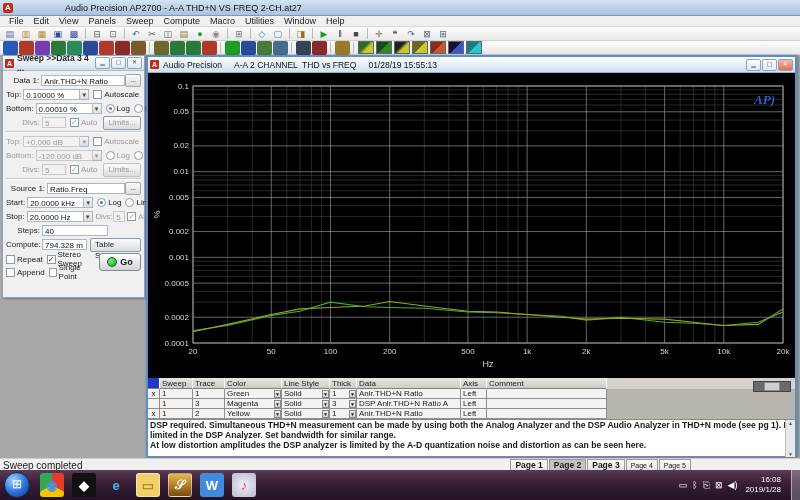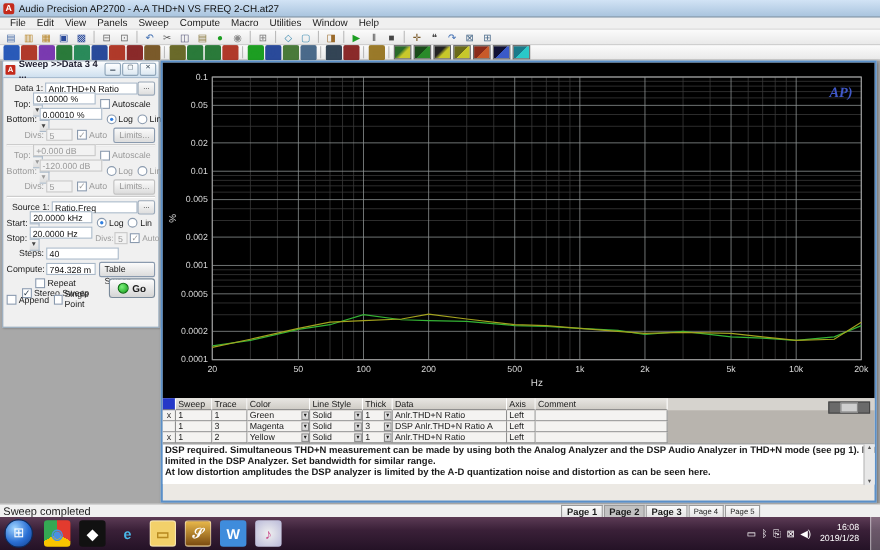--- a/index.html
+++ b/index.html
@@ -1,21 +1,21 @@
 <!DOCTYPE html>
 <html><head>
 <meta charset="utf-8">
 <style>
   html,body{margin:0;padding:0;}
   body{width:800px;height:500px;overflow:hidden;font-family:"Liberation Sans",sans-serif;background:#a8a8a8;position:relative;font-size:9px;color:#1a1a1a;-webkit-font-smoothing:antialiased;}
   .abs{position:absolute;}
   
   #titlebar{left:0;top:0;width:800px;height:16px;background:linear-gradient(#d2e3f5,#a9c4de);border-bottom:1px solid #7d99b5;display:flex;align-items:center;padding-left:3px;box-sizing:border-box;}
   #app-icon{width:10px;height:10px;background:#c42a1c;color:#fff;font-size:8px;font-weight:bold;text-align:center;line-height:10px;border-radius:2px;margin-right:4px;}
-  #titlebar .t{font-size:9px;color:#111;}
+  #titlebar .t{font-size:9px;color:#111;margin-left:48px;}
   #menubar{left:0;top:16px;width:800px;height:11px;background:#f0f0f0;border-bottom:1px solid #d8d8d8;display:flex;align-items:center;padding-left:4px;box-sizing:border-box;}
   #menubar span{padding:0 5px;font-size:9px;color:#222;}
   .toolbar{left:0;width:800px;height:14px;background:linear-gradient(#fbfbfb,#e9e9e9);border-bottom:1px solid #cfcfcf;display:flex;align-items:center;padding-left:2px;box-sizing:border-box;}
   #toolbar1{top:27px;}#toolbar2{top:41px;}
   .tbtn{width:13px;height:12px;margin:0 0.5px;border:1px solid transparent;border-radius:2px;display:flex;align-items:center;justify-content:center;font-size:9px;line-height:12px;}
   .tsep{width:1px;height:11px;background:#bbb;margin:0 3px;}
   .thumb{width:14px;height:11px;border:1px solid #666;margin:0 1px;}
   
   #sweep-panel{left:2px;top:55px;width:143px;height:243px;background:#f0f0f0;border:1px solid #8ea4b8;box-shadow:1px 1px 2px rgba(0,0,0,.3);box-sizing:border-box;}
   #sweep-title{height:14px;background:linear-gradient(#fdfeff,#cfe0ef);border-bottom:1px solid #a8bcd0;display:flex;align-items:center;padding:0 2px;}
@@ -23,21 +23,21 @@
   #sweep-title .t{flex:1;font-size:8.5px;font-weight:bold;color:#223;}
   .winbtn{width:13px;height:10px;border:1px solid #8ea4b8;border-radius:2px;background:linear-gradient(#fff,#dce8f2);font-size:6px;line-height:9px;text-align:center;color:#345;margin-left:1px;}
   .winbtn.close{background:linear-gradient(#f5b8ad,#d9705c);color:#fff;}
   #sweep-body{padding:3px 3px 0 3px;}
   .r{display:flex;align-items:center;height:13px;margin-bottom:1px;}
   .lbl{font-size:8px;color:#222;text-align:right;margin-right:2px;}
   .lbl.w34{width:34px;}
   .gray, .gray *{color:#9a9a9a !important;}
   .field{background:#fff;border:1px solid #a9b8c8;height:11px;font-size:8px;line-height:11px;padding:0 2px;box-sizing:border-box;color:#111;}
   .gray .field{background:#f2f2f2;border-color:#c8c8c8;}
-  .dd{display:flex;flex-direction:column;}
+  .dd{display:flex;}
   .dd .arr{width:9px;height:11px;background:linear-gradient(#f4f4f4,#ddd);border:1px solid #a9b8c8;border-left:none;font-size:6px;line-height:10px;text-align:center;color:#444;box-sizing:border-box;}
   .browse{width:14px;height:11px;background:linear-gradient(#fbfbfb,#ddd);border:1px solid #9aa8b8;border-radius:2px;font-size:7px;line-height:9px;text-align:center;margin-left:auto;}
   .cb{width:9px;height:9px;border:1px solid #8a9aae;background:#fff;margin-right:2px;font-size:8px;line-height:8px;text-align:center;color:#234;box-sizing:border-box;}
   .cb.ck::after{content:"✓";}
   .rb{width:9px;height:9px;border:1px solid #8a9aae;border-radius:50%;background:#fff;margin-right:2px;box-sizing:border-box;position:relative;}
   .rb.on::after{content:"";position:absolute;left:2px;top:2px;width:3px;height:3px;border-radius:50%;background:#2f7ee0;}
   .opt{font-size:8px;margin-right:4px;display:flex;align-items:center;}
   .btn{background:linear-gradient(#fbfbfb,#dcdcdc);border:1px solid #8a9aae;border-radius:2px;font-size:8px;padding:0 4px;height:12px;line-height:11px;}
   .btn.disabled{color:#9a9a9a;border-color:#c0c0c0;}
   .divider{height:1px;background:#c8c8c8;border-bottom:1px solid #fff;margin:2px 0;}
@@ -306,21 +306,21 @@
       <span class="lbl w34">Steps:</span>
       <span class="field" style="width:66px;">40</span>
     </div>
     <div class="r">
       <span class="lbl w34">Compute:</span>
       <span class="field" style="width:56px;">794.328 m</span>
       <span class="btn" style="margin-left:3px;">Table Sweep...</span>
     </div>
     <div style="display:flex;margin-top:2px;">
       <div style="flex:1;">
-        <div class="r" style="height:12px;flex-direction:column;">
+        <div class="r" style="height:12px;">
           <span class="opt">
               <span class="cb"></span>
               <span>Repeat</span>
             </span>
           <span class="opt">
               <span class="cb ck"></span>
               <span>Stereo Sweep</span>
             </span>
         </div>
         <div class="r" style="height:12px;">
@@ -336,20 +336,30 @@
       </div>
       <div id="go-btn">
         <span id="go-led"></span>
         <span>Go</span>
       </div>
     </div>
   </div>
 </div>
 
 <div class="abs" id="graph-window">
+  <div id="graph-title">
+    <div class="ic">A</div>
+    <span>Audio Precision</span>
+    <span style="margin-left:12px;">A-A 2 CHANNEL  THD vs FREQ</span>
+    <span style="margin-left:12px;">01/28/19 15:55:13</span>
+    <span class="sp"></span>
+    <div class="winbtn">▁</div>
+    <div class="winbtn">▢</div>
+    <div class="winbtn close">✕</div>
+  </div>
 
   <svg id="plot" viewBox="0 0 647 305">
       <line x1="79.63128094761731" y1="13" x2="79.63128094761731" y2="270" stroke="#3a3a3a" stroke-width="0.7"></line>
       <line x1="104.2025658139163" y1="13" x2="104.2025658139163" y2="270" stroke="#3a3a3a" stroke-width="0.7"></line>
       <line x1="138.8338467615336" y1="13" x2="138.8338467615336" y2="270" stroke="#3a3a3a" stroke-width="0.7"></line>
       <line x1="152.00004872222087" y1="13" x2="152.00004872222087" y2="270" stroke="#3a3a3a" stroke-width="0.7"></line>
       <line x1="163.4051316278326" y1="13" x2="163.4051316278326" y2="270" stroke="#3a3a3a" stroke-width="0.7"></line>
       <line x1="173.46512770915092" y1="13" x2="173.46512770915092" y2="270" stroke="#3a3a3a" stroke-width="0.7"></line>
       <line x1="276.297947614284" y1="13" x2="276.297947614284" y2="270" stroke="#3a3a3a" stroke-width="0.7"></line>
       <line x1="300.869232480583" y1="13" x2="300.869232480583" y2="270" stroke="#3a3a3a" stroke-width="0.7"></line>

